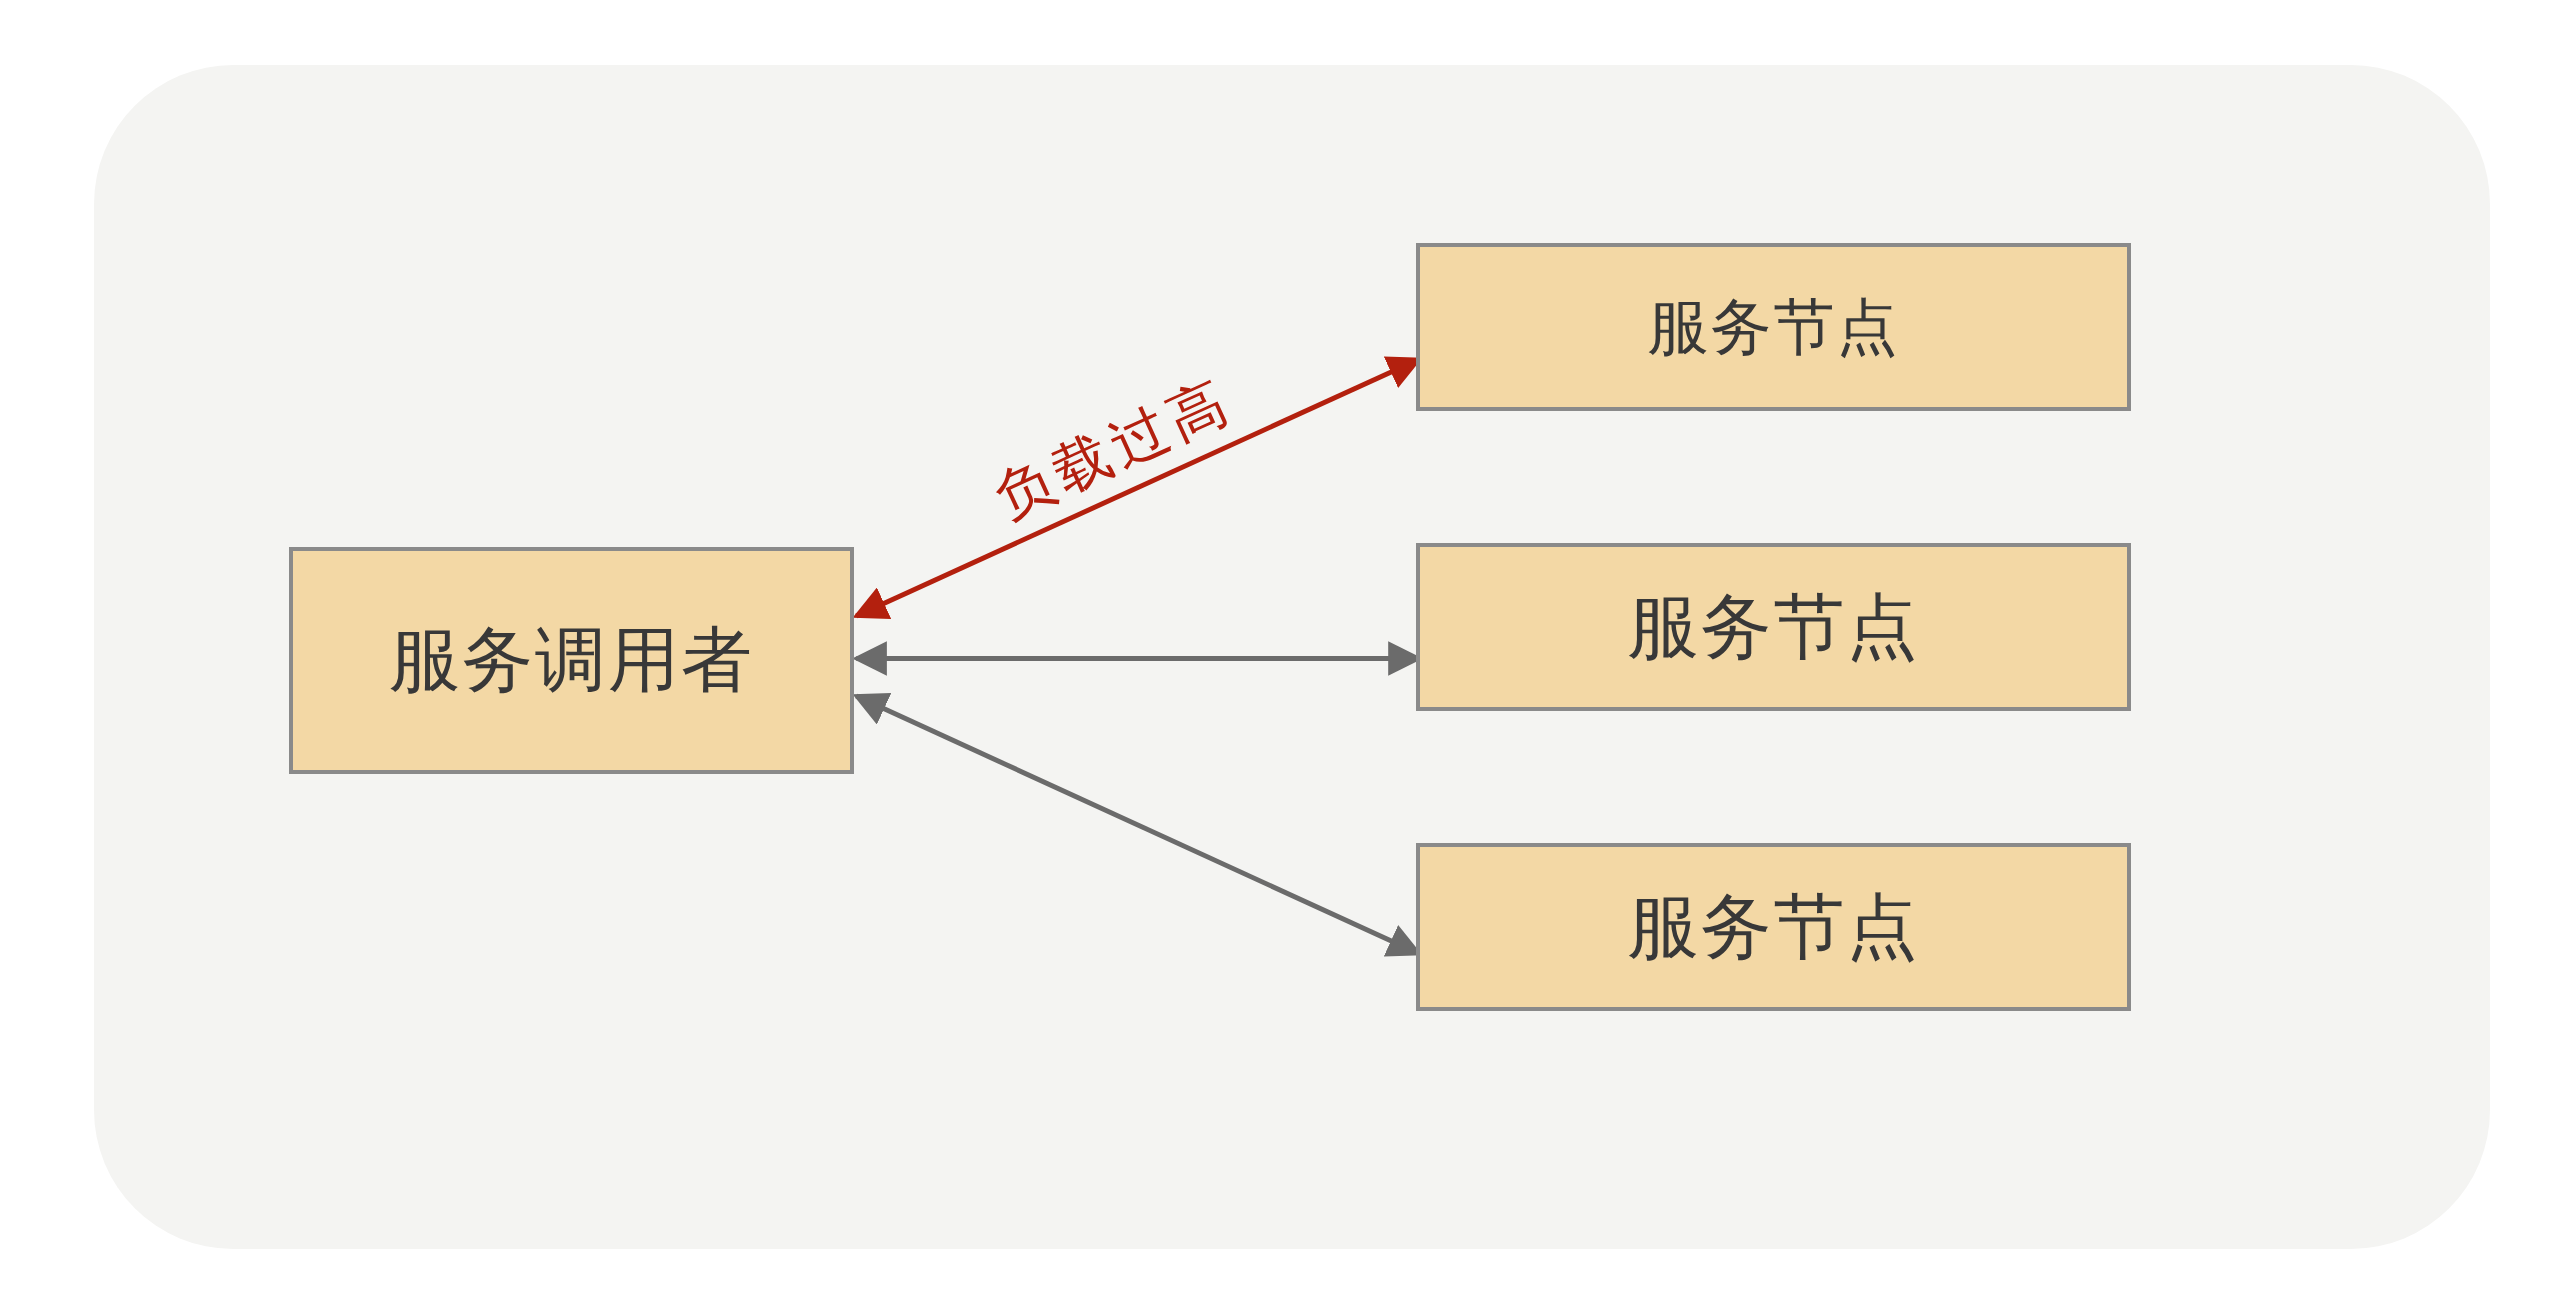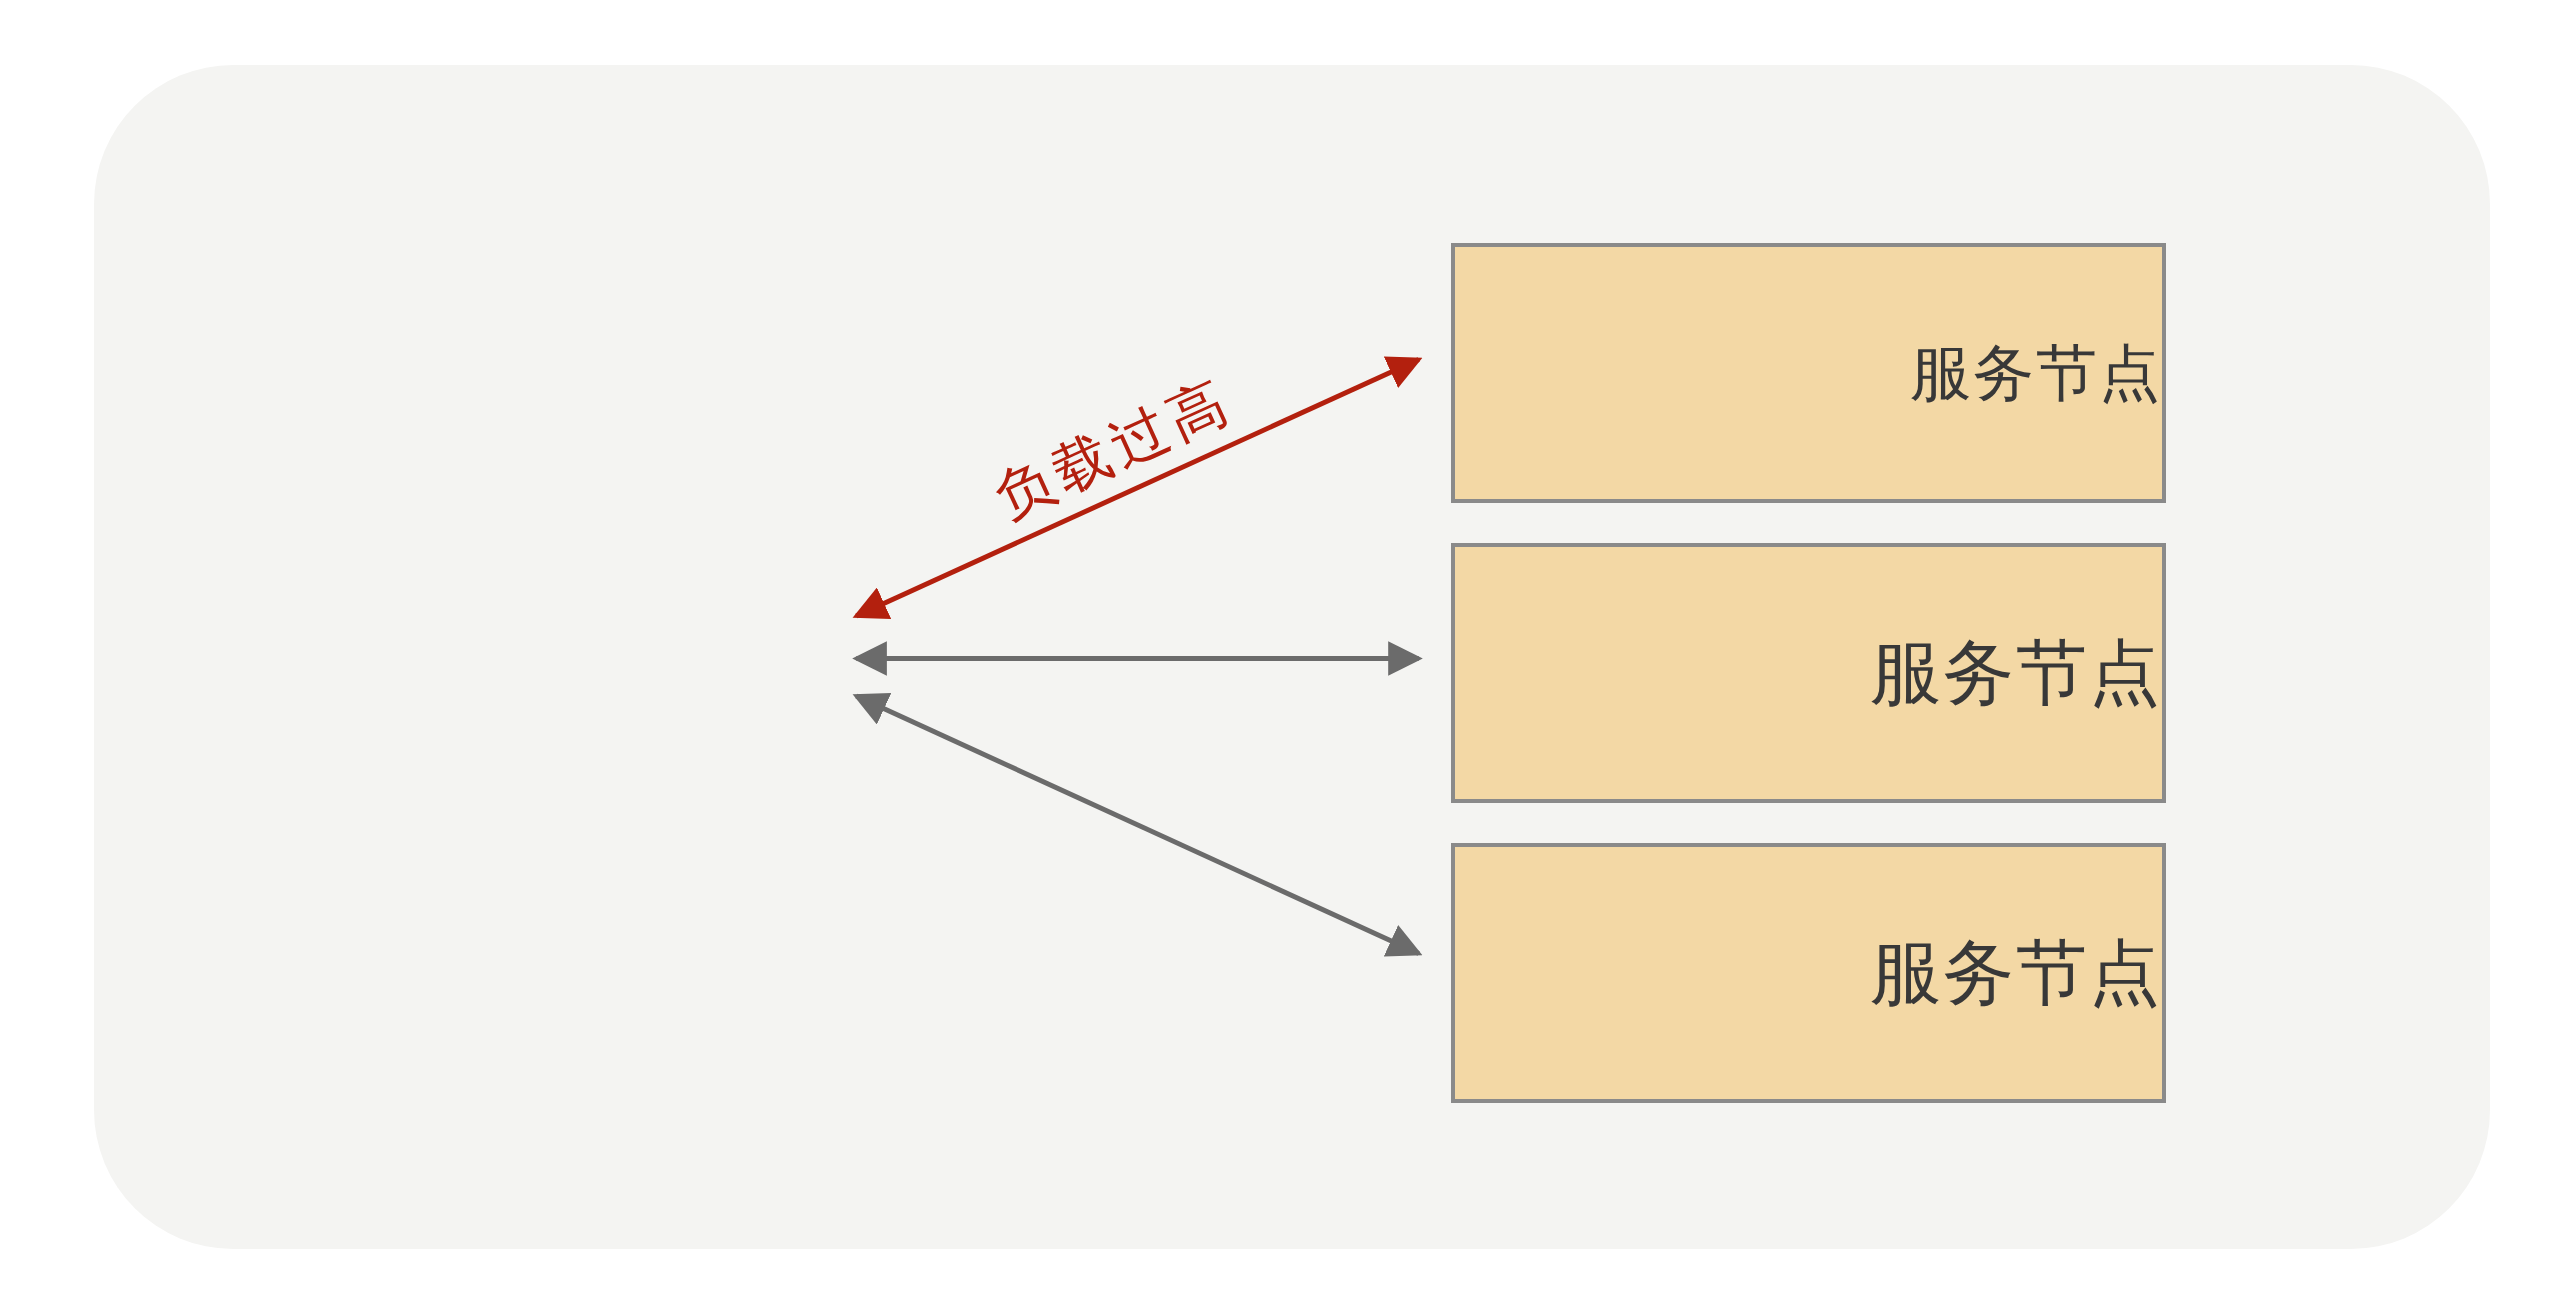--- a/index.html
+++ b/index.html
@@ -56,24 +56,23 @@
     line-height: 1.25;
     letter-spacing: 2px;
   }
   .node-caller {
     left: 289px;
     top: 547px;
     width: 565px;
     height: 227px;
   }
   .node-right {
-    left: 1451px;
+    left: 1416px;
     width: 715px;
-    height: 260px;
-    align-items: flex-end;
+    height: 168px;
   }
   .node-low    { top: 243px; font-size: 61px; line-height: 1.65; }
   .node-mid    { top: 543px; }
   .node-bottom { top: 843px; }
   .edge-label {
     position: absolute;
     left: 1114px;
     top: 450px;
     transform: translate(-50%, -50%) rotate(-24.5deg);
     color: var(--edge-red);
@@ -102,20 +101,23 @@
       </marker>
     </defs>
 
     <line class="edge-line-red" x1="865" y1="622" x2="1433" y2="363" marker-start="url(#arrow-red)" marker-end="url(#arrow-red)"></line>
 
     <line class="edge-line-gray" x1="865" y1="665" x2="1433" y2="665" marker-start="url(#arrow-gray)" marker-end="url(#arrow-gray)"></line>
 
     <line class="edge-line-gray" x1="865" y1="703" x2="1433" y2="963" marker-start="url(#arrow-gray)" marker-end="url(#arrow-gray)"></line>
   </svg>
 
+  <div class="node node-caller">
+    <span>服务调用者</span>
+  </div>
 
   <div class="node node-right node-low">
     <span>服务节点</span>
   </div>
 
   <div class="node node-right node-mid">
     <span>服务节点</span>
   </div>
 
   <div class="node node-right node-bottom">

